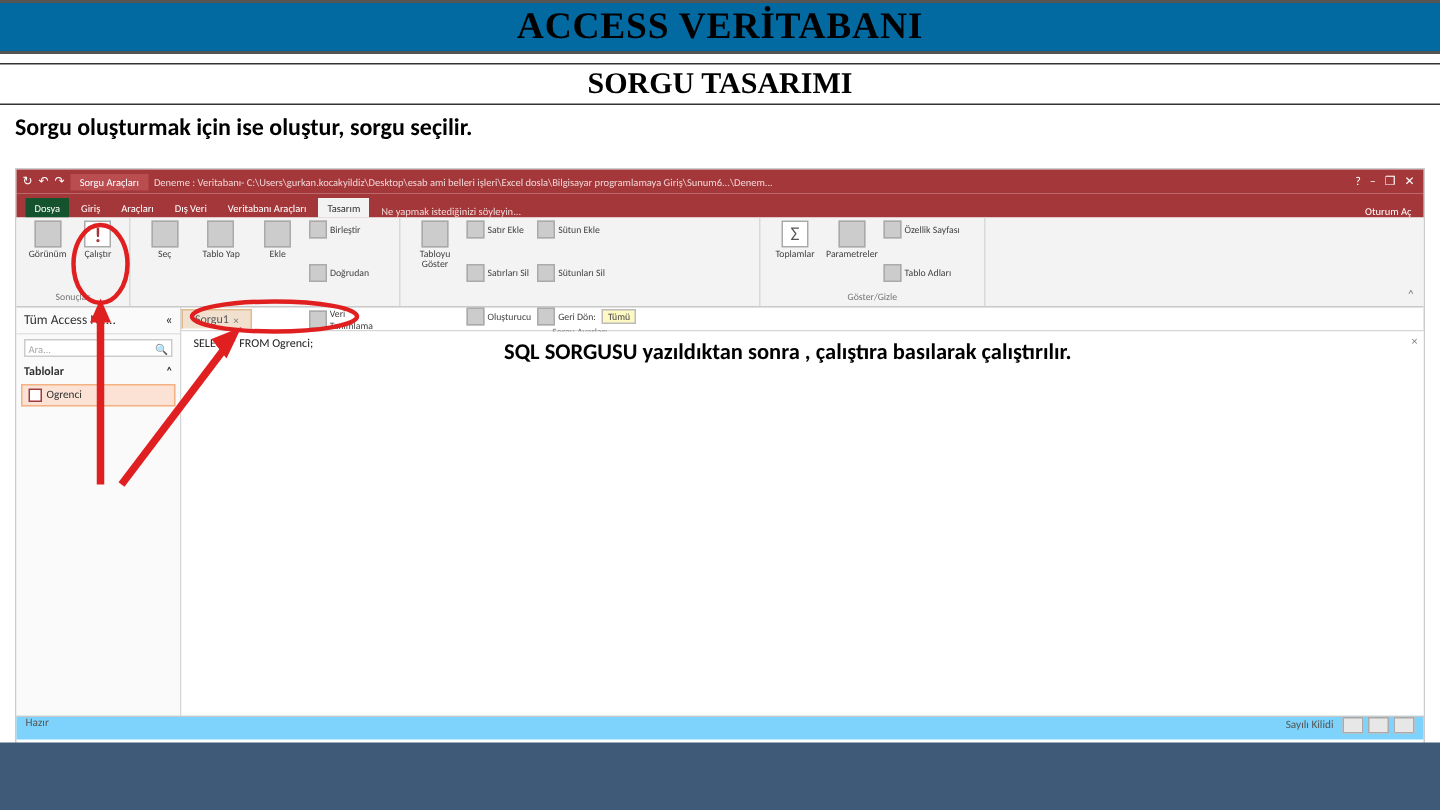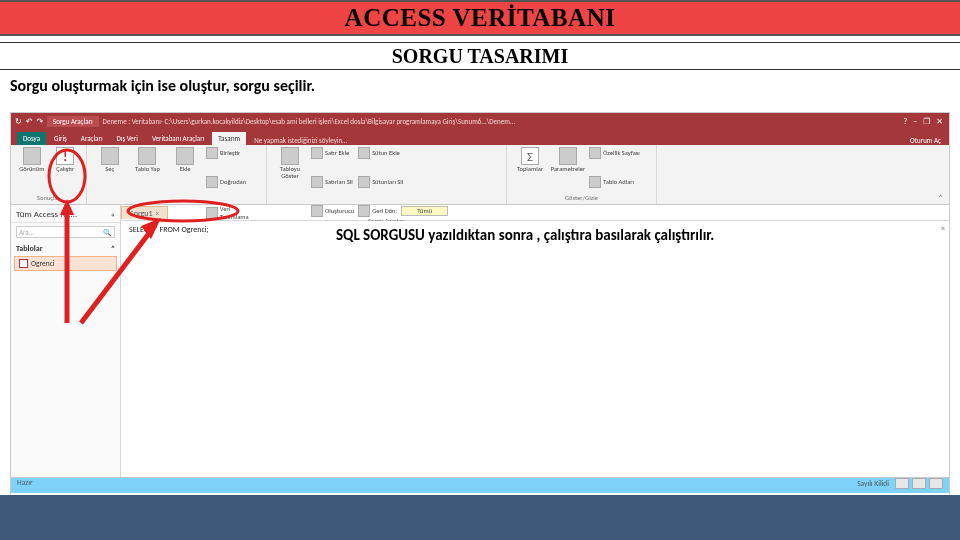--- a/index.html
+++ b/index.html
@@ -1,19 +1,19 @@
 <!DOCTYPE html>
 <html><head>
 <meta charset="utf-8">
 <style>
   * { margin:0; padding:0; box-sizing:border-box; }
   body { width:960px; height:540px; font-family:Calibri,Arial,sans-serif; background:#fff; position:relative; overflow:hidden; }
 
   
-  .title-bar { width:100%; height:36px; background:#ef4444; display:flex; align-items:center; justify-content:center; border-top:2px solid #555; border-bottom:2px solid #555; }
+  .title-bar { width:100%; height:36px; background:#0369a1; display:flex; align-items:center; justify-content:center; border-top:2px solid #555; border-bottom:2px solid #555; }
   .title-bar h1 { font-size:25px; font-weight:bold; color:#000; font-family:"Times New Roman",serif; letter-spacing:.5px; }
   .subtitle-bar { width:100%; height:28px; margin-top:6px; background:#fff; display:flex; align-items:center; justify-content:center; border-top:1px solid #333; border-bottom:1px solid #333; }
   .subtitle-bar h2 { font-size:20px; font-weight:bold; color:#000; font-family:"Times New Roman",serif; }
 
   .lead-text { margin:6px 0 17px 10px; font-size:16px; font-weight:bold; }
 
   
   .access-shot { position:relative; width:940px; height:390px; margin:0 auto; border:1px solid #ccc; font-size:8px; color:#555; background:#fff; }
   .titlebar { height:16px; background:#a4373a; display:flex; align-items:center; }
   .titlebar .left { display:flex; gap:4px; padding:0 4px; color:#fff; }
@@ -97,21 +97,21 @@
     </div>
     <div class="right">
       <span>?</span>
       <span>–</span>
       <span>❐</span>
       <span>✕</span>
     </div>
   </div>
 
   <div class="ribbon-tabs">
-    <span class="tab" style="background:#0f766e">Dosya</span>
+    <span class="tab" style="background:#14532d">Dosya</span>
     <span class="tab">Giriş</span>
     <span class="tab">Araçları</span>
     <span class="tab">Dış Veri</span>
     <span class="tab">Veritabanı Araçları</span>
     <span class="tab active">Tasarım</span>
     <span class="tell">Ne yapmak istediğinizi söyleyin...</span>
     <span class="signin">Oturum Aç</span>
   </div>
 
   <div class="ribbon">
@@ -186,21 +186,21 @@
               <span class="ico sm"></span>
               <span>Sütun Ekle</span>
             </div>
           <div class="row">
               <span class="ico sm"></span>
               <span>Sütunları Sil</span>
             </div>
           <div class="row">
               <span class="ico sm"></span>
               <span>Geri Dön:</span>
-              <span style="border:1px solid #bbb;padding:0 15px;background:#fef9c3;margin-left:2px;">Tümü</span>
+              <span style="border:1px solid #bbb;padding:0 3px;background:#fef9c3;margin-left:2px;">Tümü</span>
             </div>
         </div>
       </div>
       <div class="glabel">Sorgu Ayarları</div>
     </div>
 
     <div class="rgroup" style="width:150px">
       <div class="icons">
         <div class="bigbtn">
             <span class="ico" style="background:#fff;color:#555;display:flex;align-items:center;justify-content:center;font-size:13px">Σ</span>

